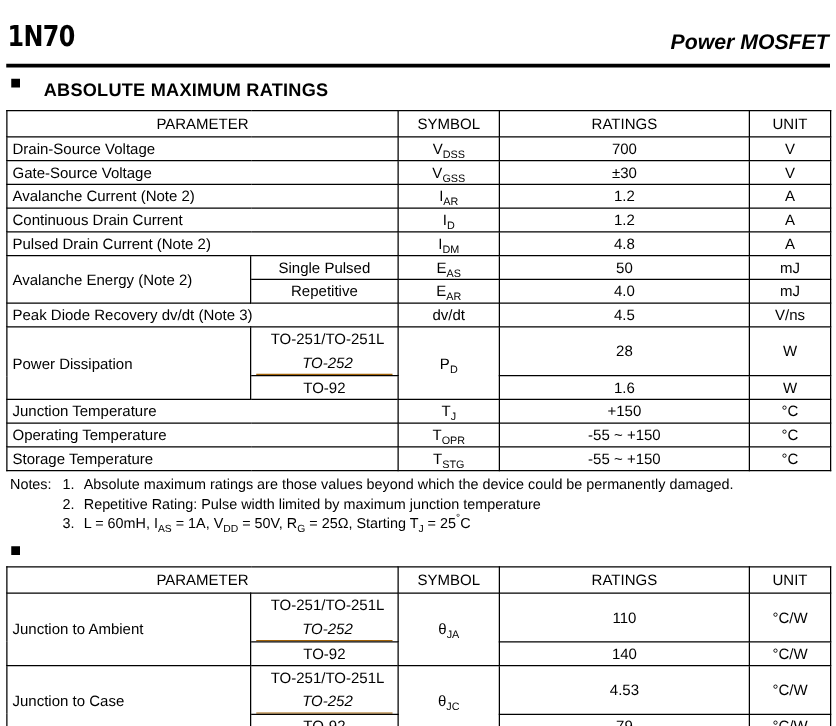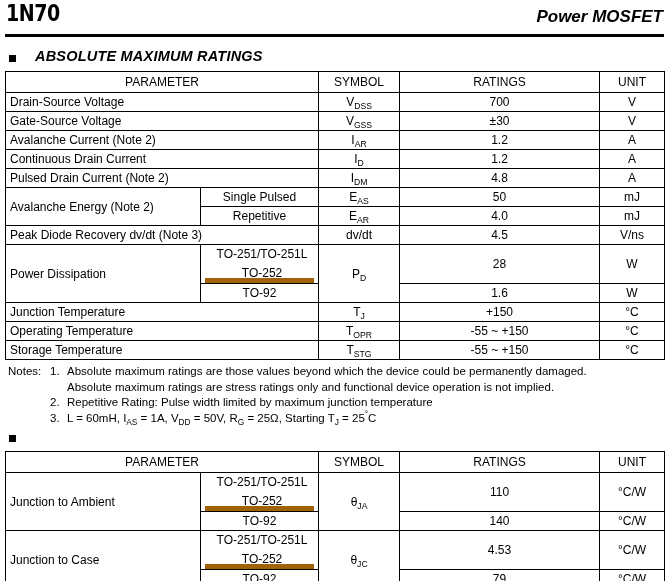--- a/index.html
+++ b/index.html
@@ -14,21 +14,21 @@
     font-family: "Liberation Sans", sans-serif;
     color: #000000;
     overflow: hidden;
     position: relative;
   }
 
   
   .page-header {
     position: relative;
     height: 34px;
-    margin: 0 6px 0 6px;
+    margin: 17px 6px 0 6px;
     display: flex;
     align-items: flex-start;
     justify-content: space-between;
   }
   .part-number {
     font-family: "DejaVu Sans Condensed", "Liberation Sans", sans-serif;
     font-weight: bold;
     font-size: 23px;
     letter-spacing: -0.5px;
     line-height: 26px;
@@ -45,23 +45,22 @@
   }
   .header-rule {
     margin: 0 5px 0 5px;
     height: 3px;
     background: #000;
   }
 
   
   .section-head {
     display: flex;
-    align-items: flex-end;
+    align-items: flex-start;
     margin: 11px 0 7px 9px;
-    font-style: italic;
   }
   .bullet-sq {
     width: 7px; height: 7px;
     background: #000;
     display: inline-block;
     margin-right: 19px;
     position: relative;
     top: -2px;
     flex: none;
   }
@@ -110,21 +109,21 @@
     line-height: 0;
   }
   td.stacked .sl {
     display: block;
     height: 19px;
     line-height: 19px;
     padding-left: 5px;
     text-align: center;
     font-size: 12px;
   }
-  td.stacked .sl.div { border-bottom: 5px solid #a16207; }
+  td.stacked .sl.div { border-bottom: 1px solid #a16207; font-style: italic; }
 
   
   .notes {
     margin: 4px 16px 0 8px;
     font-size: 11.5px;
     line-height: 15.5px;
   }
   .note-row { display: flex; }
   .note-label { flex: none; width: 42px; }
   .note-num  { flex: none; width: 17px; }
@@ -260,21 +259,20 @@
     </tr>
   </tbody>
 </table>
 
 <div class="notes">
   <div class="note-row">
     <span class="note-label">Notes:</span>
     <span class="note-num">1.</span>
     <span class="note-txt justify">Absolute maximum ratings are those values beyond which the device could be permanently damaged.</span>
   </div>
-  <div class="note-indent">Absolute maximum ratings are stress ratings only and functional device operation is not implied.</div>
   <div class="note-row">
     <span class="note-label"></span>
     <span class="note-num">2.</span>
     <span class="note-txt">Repetitive Rating: Pulse width limited by maximum junction temperature</span>
   </div>
   <div class="note-row">
     <span class="note-label"></span>
     <span class="note-num">3.</span>
     <span class="note-txt"><span>L = 60mH, I</span><sub>AS</sub><span> = 1A, V</span><sub>DD</sub><span> = 50V, R</span><sub>G</sub><span> = 25Ω, Starting T</span><sub>J</sub><span> = 25</span><sup>°</sup><span>C</span></span>
   </div>

